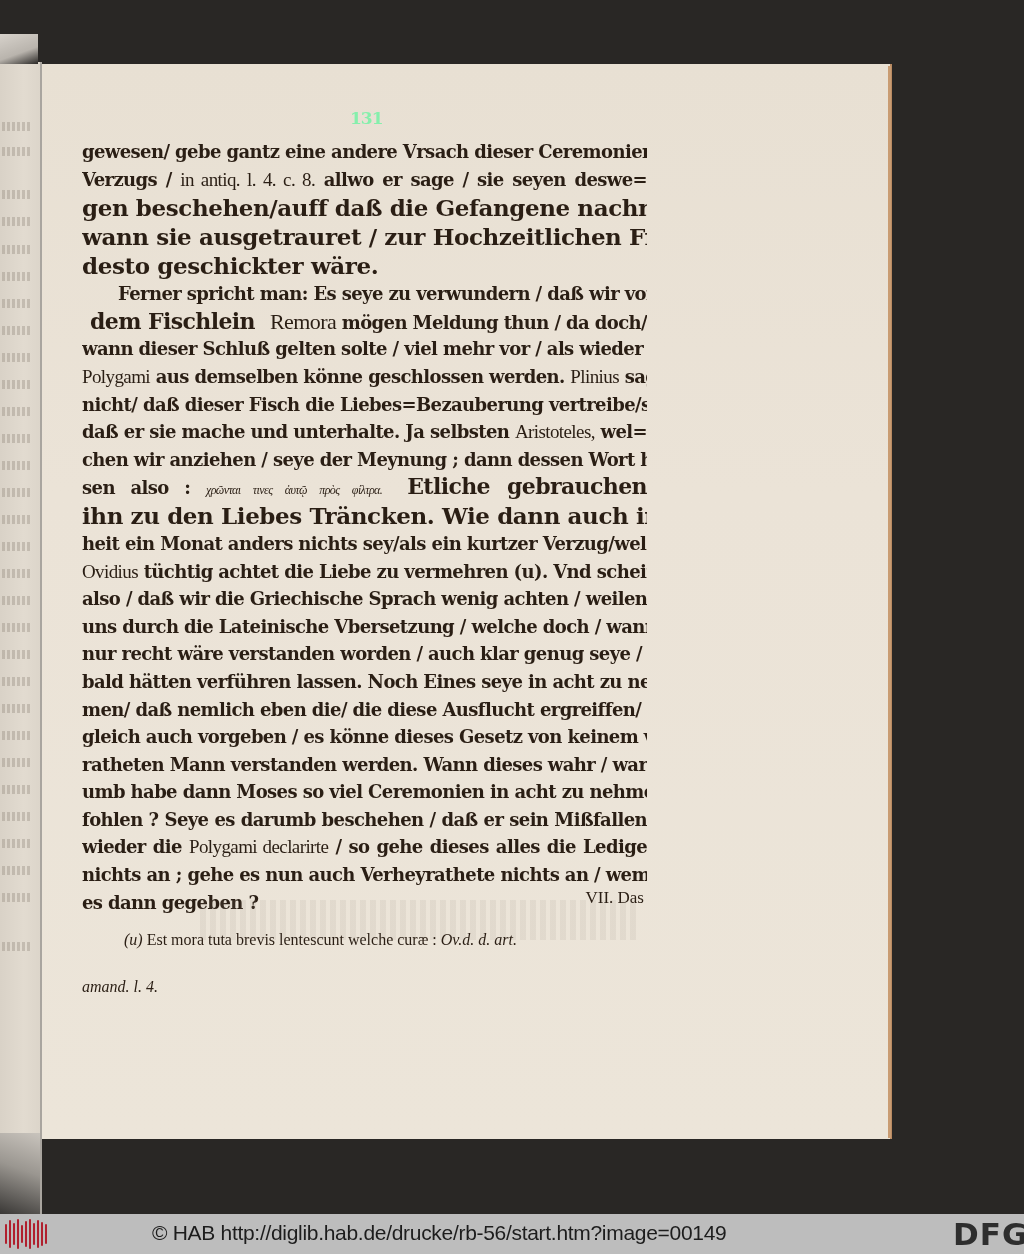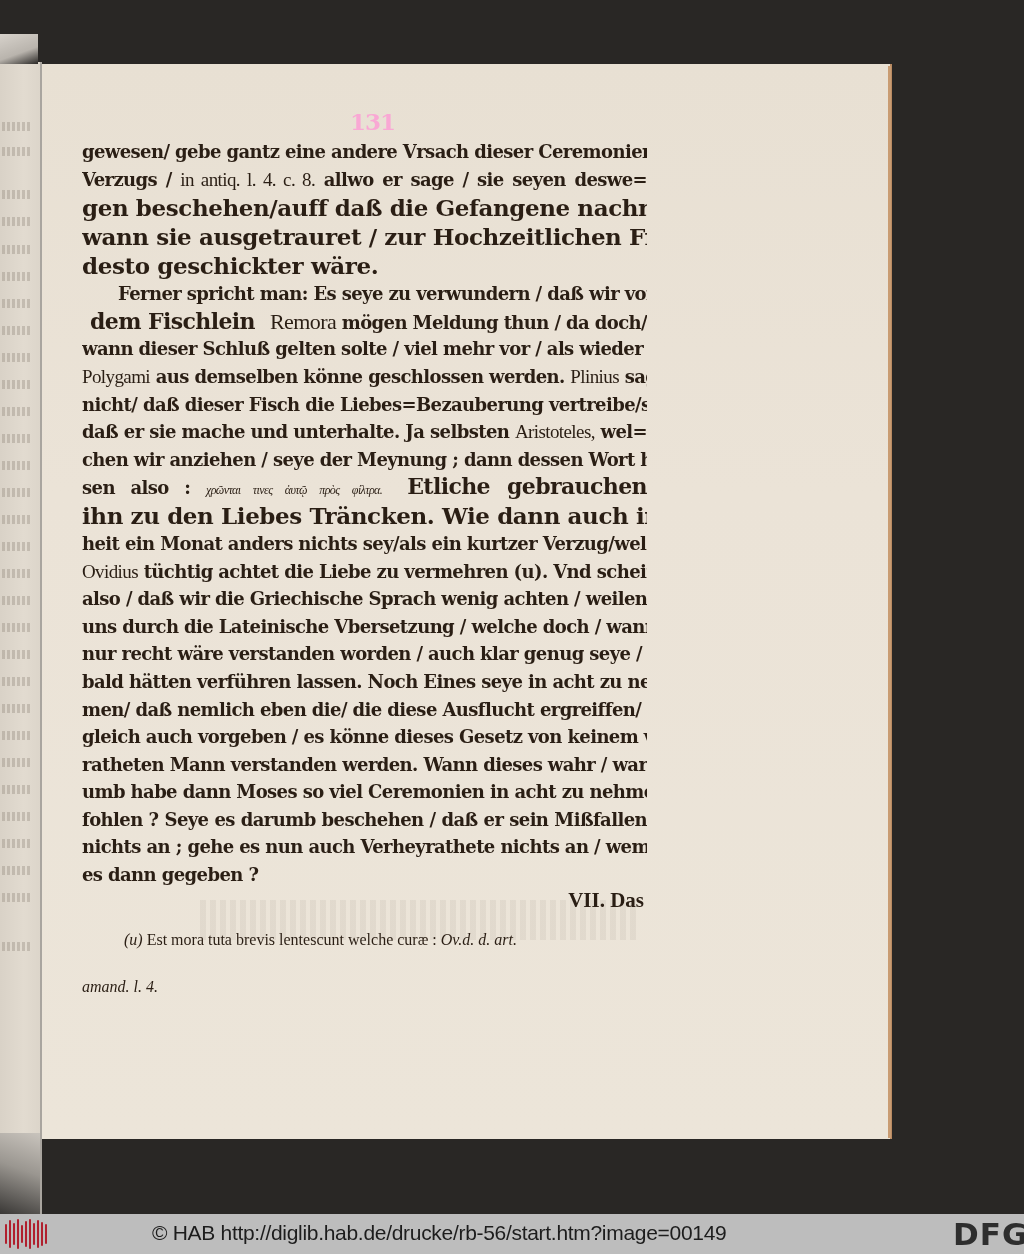--- a/index.html
+++ b/index.html
@@ -74,23 +74,23 @@
     left: 888px;
     top: 66px;
     width: 3px;
     height: 1072px;
     background: #c99c72;
   }
   .page-number {
     position: absolute;
     left: 350px;
     top: 108px;
-    font-size: 23px;
+    font-size: 17px;
     font-weight: bold;
-    color: #f9a8d4;
+    color: #86efac;
     letter-spacing: -1px;
   }
   .body-text {
     position: absolute;
     left: 82px;
     top: 138px;
     width: 565px;
     color: #2a1e14;
     font-family: "DejaVu Serif", serif;
   }
@@ -133,22 +133,22 @@
   .bigger {
     font-size: 22px;
     margin-left: 8px;
   }
   .catchword {
     position: absolute;
     left: 552px;
     top: 888px;
     width: 92px;
     text-align: right;
-    font-size: 21px;
-    font-weight: bold;
+    font-size: 17px;
+    font-weight: normal;
     color: #2a1e14;
     font-family: "Liberation Serif", serif;
   }
   .footnote {
     position: absolute;
     left: 82px;
     top: 928px;
     width: 565px;
     font-family: "Liberation Serif", serif;
     font-size: 16px;
@@ -288,20 +288,21 @@
     <span class="line"><span class="antiqua">Ovidius</span><span> tüchtig achtet die Liebe zu vermehren (u). Vnd scheine</span></span>
     <span class="line">also / daß wir die Griechische Sprach wenig achten / weilen wir</span>
     <span class="line">uns durch die Lateinische Vbersetzung / welche doch / wann sie</span>
     <span class="line">nur recht wäre verstanden worden / auch klar genug seye / so</span>
     <span class="line">bald hätten verführen lassen. Noch Eines seye in acht zu neh=</span>
     <span class="line">men/ daß nemlich eben die/ die diese Ausflucht ergreiffen/ zu=</span>
     <span class="line">gleich auch vorgeben / es könne dieses Gesetz von keinem verhey=</span>
     <span class="line">ratheten Mann verstanden werden. Wann dieses wahr / war=</span>
     <span class="line">umb habe dann Moses so viel Ceremonien in acht zu nehmen be=</span>
     <span class="line">fohlen ? Seye es darumb beschehen / daß er sein Mißfallen</span>
+    <span class="line"><span>wieder die </span><span class="antiqua">Polygami declarirte</span><span> / so gehe dieses alles die Ledige</span></span>
     <span class="line">nichts an ; gehe es nun auch Verheyrathete nichts an / wem seye</span>
     <span class="line last">es dann gegeben ?</span>
   </div>
 
   <div class="bleed"></div>
 
   <div class="catchword">VII. Das</div>
 
   <div class="footnote">
     <span class="fn-line1"><span class="fn-mark">(u)</span><span> Est mora tuta brevis lentescunt welche curæ : </span><span class="fn-source">Ov.d. d. art.</span></span>

